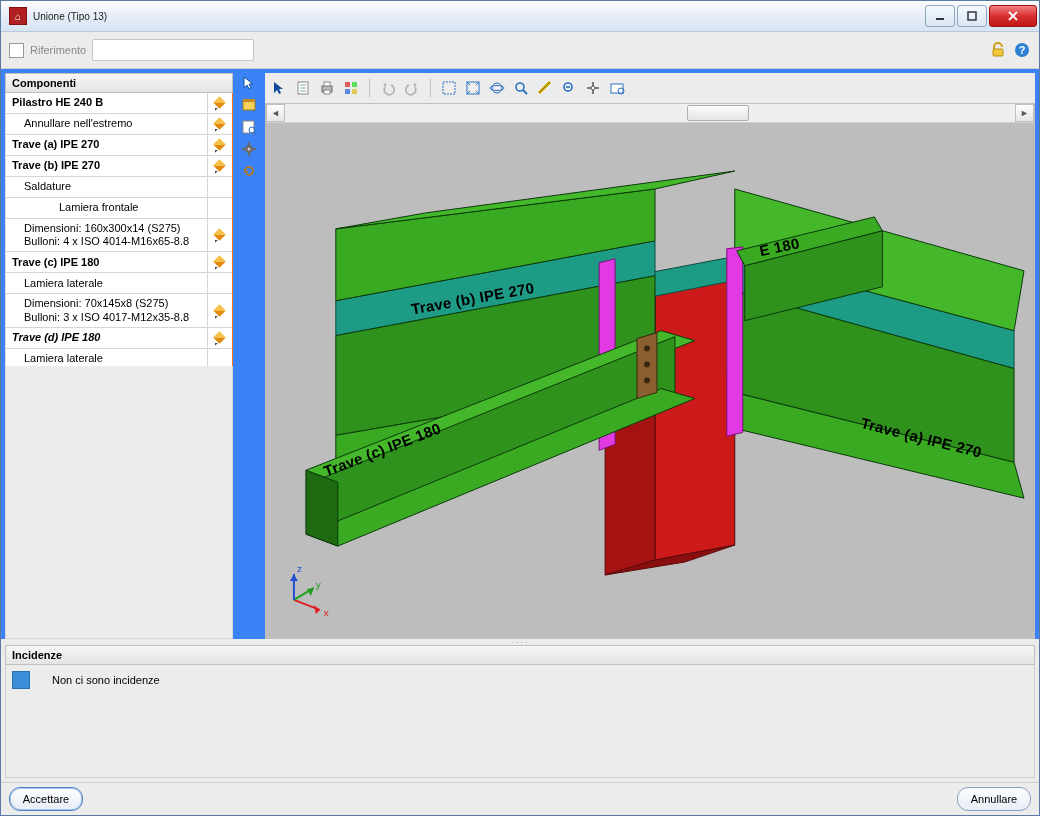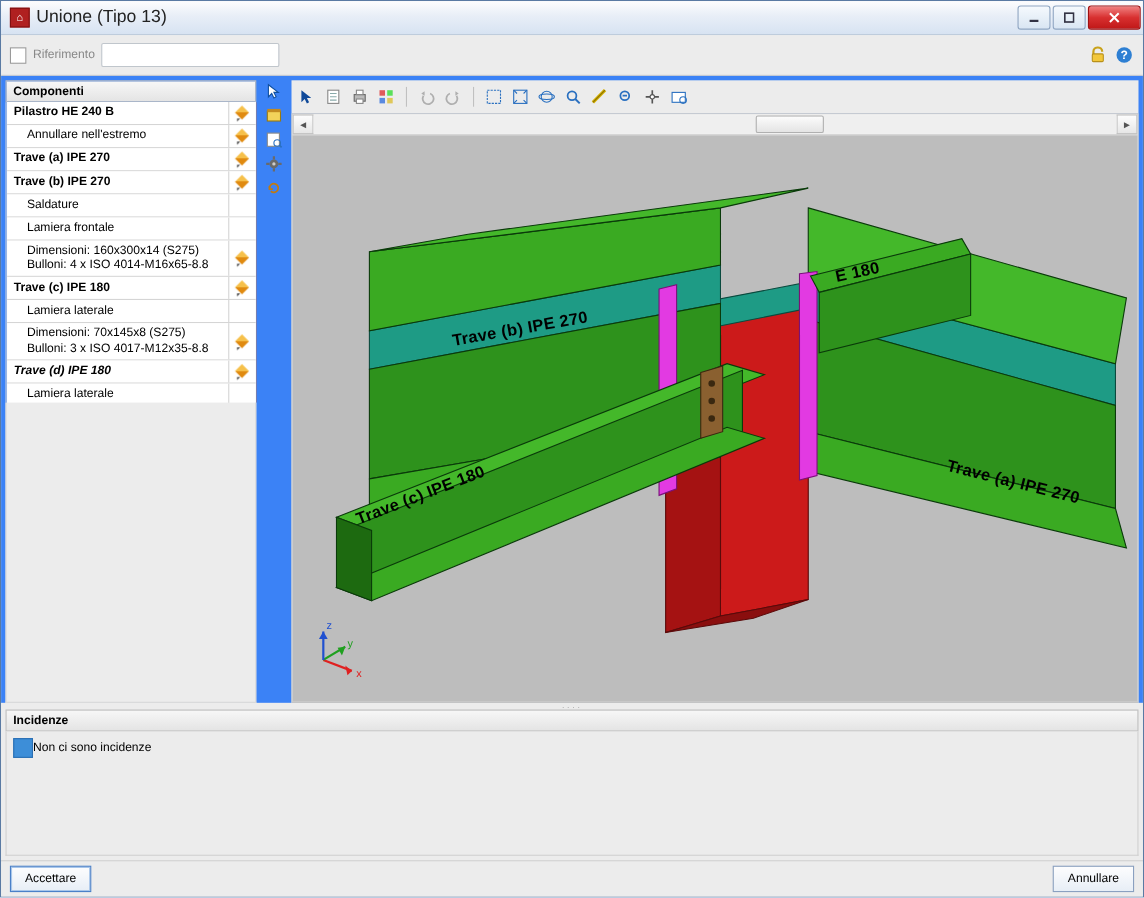--- a/index.html
+++ b/index.html
@@ -1,19 +1,19 @@
 <!DOCTYPE html>
 <html><head>
 <meta charset="utf-8">
 <style>
 html,body{margin:0;padding:0;height:100%;font-family:"Segoe UI",Tahoma,Arial,sans-serif;font-size:11px;color:#000;background:#fff;user-select:none}
 .window{width:1040px;height:816px;background:#f0f0f0;border:1px solid #5a7aa3;box-sizing:border-box;display:flex;flex-direction:column;position:relative}
 .titlebar{height:30px;background:linear-gradient(#fdfdfe,#e8eef7 45%,#d7e3f2);display:flex;align-items:center;padding:0 2px 0 8px;border-bottom:1px solid #b8c8da}
 .titlebar .app-icon{width:16px;height:16px;background:#b02020;margin-right:6px;position:relative;display:flex;align-items:center;justify-content:center;color:#fff;font-size:10px;font-weight:bold;border:1px solid #801010}
-.titlebar .title{flex:1;font-size:16px;color:#222}
+.titlebar .title{flex:1;font-size:10px;color:#222}
 .winbtns{display:flex;gap:2px}
 .winbtn{width:28px;height:20px;border:1px solid #8fa6c2;border-radius:3px;background:linear-gradient(#f5f9fd,#d9e6f3);display:flex;align-items:center;justify-content:center;cursor:pointer}
 .winbtn.close{width:46px;background:linear-gradient(#f08080,#d83030 50%,#c01818);border-color:#a01010;color:#fff}
 .winbtn svg{display:block}
 .topstrip{height:28px;display:flex;align-items:center;padding:4px 8px;background:#ececec;border-bottom:1px solid #d0d0d0;gap:6px}
 .chk{width:13px;height:13px;border:1px solid #9a9a9a;background:#fff}
 .ref-label{color:#888}
 .ref-input{flex:0 0 160px;height:20px;border:1px solid #c0c6cc;background:#fff;border-radius:2px}
 .spacer{flex:1}
 .lock-icon,.help-icon{width:18px;height:18px;display:flex;align-items:center;justify-content:center}
@@ -38,24 +38,24 @@
 .view-area{flex:1;position:relative;border:1px solid #bfbfbf;background:#fff;display:flex;flex-direction:column}
 .hscroll{height:18px;background:#f0f0f0;border-bottom:1px solid #d0d0d0;display:flex;align-items:center}
 .hscroll .arrow{width:17px;height:16px;display:flex;align-items:center;justify-content:center;border:1px solid #c0c0c0;background:linear-gradient(#fdfdfd,#e6e6e6);color:#555;font-size:9px}
 .hscroll .track{flex:1;position:relative;height:16px;background:#efefef}
 .hscroll .thumb{position:absolute;left:55%;top:0;height:14px;width:60px;border:1px solid #b0b0b0;background:linear-gradient(#fcfcfc,#e4e4e4);border-radius:2px}
 .canvas{flex:1;background:#bdbdbd;position:relative;overflow:hidden}
 .grip{height:6px;background:#ececec;display:flex;justify-content:center;align-items:center;color:#999;font-size:8px;letter-spacing:2px}
 .bottompanel{background:#ececec;padding:0 4px 4px 4px}
 .incid-head{background:linear-gradient(#f7f7f7,#e4e4e4);border:1px solid #bfbfbf;padding:3px 6px;font-weight:bold;font-size:11px}
 .incid-body{background:#ececec;border:1px solid #d0d0d0;border-top:none;height:100px;padding:6px}
-.incid-row{display:flex;align-items:center;gap:0}
+.incid-row{display:flex;align-items:center;gap:22px}
 .sq{width:16px;height:16px;border:1px solid #2b6fb3;background:#3d8ed8}
 .btnbar{height:32px;display:flex;align-items:center;padding:0 8px;border-top:1px solid #d0d0d0;background:#ececec;gap:8px}
-.dlgbtn{min-width:72px;height:22px;border:1px solid #8aa0c0;background:linear-gradient(#fdfdfe,#e7eef6);border-radius:0;display:flex;align-items:center;justify-content:center;cursor:pointer;font-size:11px}
+.dlgbtn{min-width:72px;height:22px;border:1px solid #8aa0c0;background:linear-gradient(#fdfdfe,#e7eef6);border-radius:11px;display:flex;align-items:center;justify-content:center;cursor:pointer;font-size:11px}
 .dlgbtn.primary{border-color:#4a80c8;box-shadow:0 0 0 1px #a8c6ea inset}
 
 .scene{position:absolute;inset:0}
 .beam-label{position:absolute;transform-origin:left center;font-size:15px;font-weight:600;letter-spacing:.3px;white-space:nowrap}
 </style>
 </head>
 <body>
 
 <div class="window">
 
@@ -127,21 +127,21 @@
             <div class="cell" style="white-space: pre-line;">Trave (b) IPE 270</div>
             <div class="editcol">
               <div class="pencil"></div>
             </div>
           </div>
           <div class="row">
             <div class="cell indent" style="white-space: pre-line;">Saldature</div>
             <div class="editcol"></div>
           </div>
           <div class="row">
-            <div class="cell indent" style="white-space: pre-line;">Lamiera frontale</div>
+            <div class="cell indent" style="white-space: pre-line; margin-left: 35px;">Lamiera frontale</div>
             <div class="editcol"></div>
           </div>
           <div class="row">
             <div class="cell indent" style="white-space: pre-line;">Dimensioni: 160x300x14 (S275)
 Bulloni: 4 x ISO 4014-M16x65-8.8</div>
             <div class="editcol">
               <div class="pencil"></div>
             </div>
           </div>
           <div class="row group">

